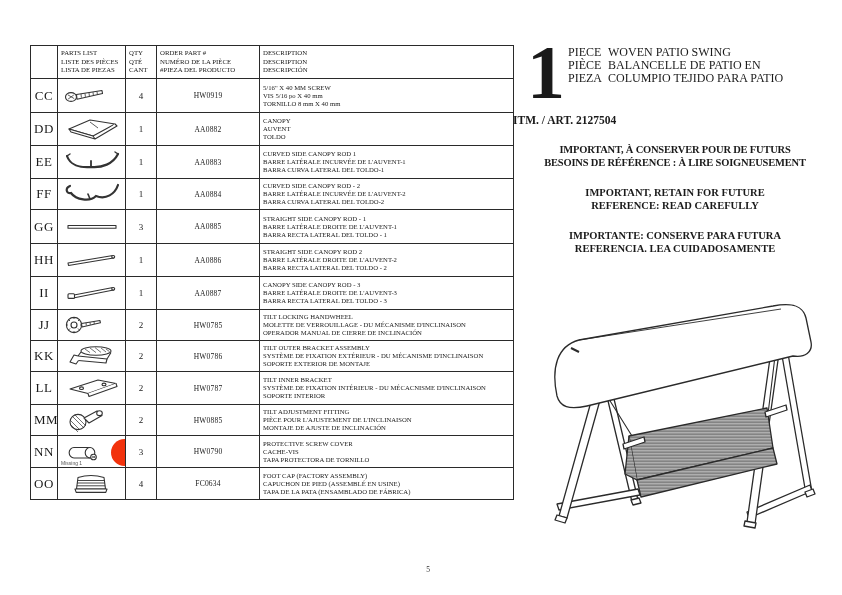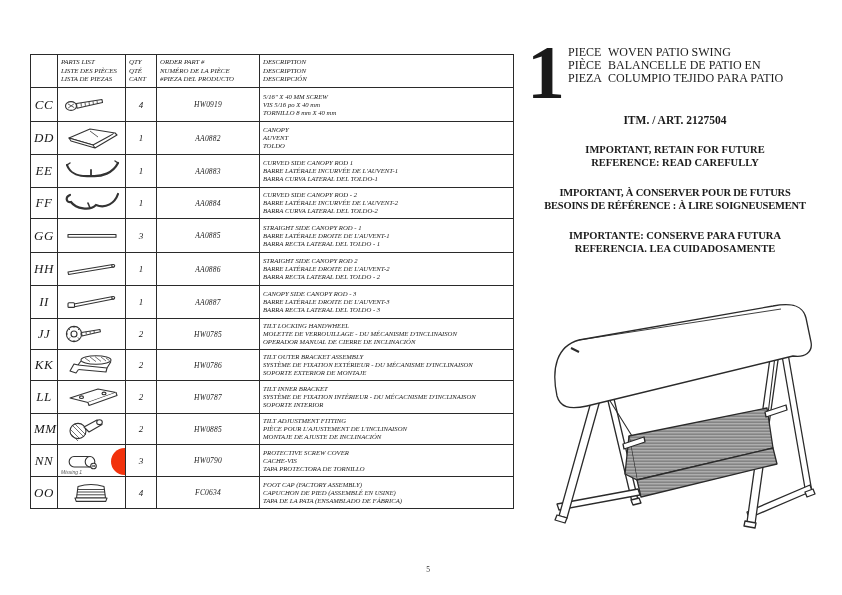--- a/index.html
+++ b/index.html
@@ -4,24 +4,23 @@
 <style>
   html,body{margin:0;padding:0;}
   body{
     width:842px;height:595px;background:#ffffff;overflow:hidden;position:relative;
     font-family:"Liberation Serif", serif;color:#1a1a1a;
   }
   .page{position:absolute;inset:0;background:#fff;}
 
   
   table.parts{
-    position:absolute;left:30px;top:54px;width:483px;
+    position:absolute;left:30px;top:45px;width:483px;
     border-collapse:collapse;table-layout:fixed;
     border:1.6px solid #222;
-    font-style:italic;
   }
   table.parts td{border:1px solid #2a2a2a;padding:1px 3px;vertical-align:middle;overflow:hidden;}
   td.c-letter{text-align:center;font-size:13px;letter-spacing:.5px;}
   td.c-icon{text-align:center;position:relative;padding:0 2px;}
   td.c-qty{text-align:center;font-size:9px;}
   td.c-part{text-align:center;font-size:7.5px;letter-spacing:.2px;}
   td.c-desc{font-size:6.7px;line-height:8px;vertical-align:middle;}
   td.c-desc div{white-space:nowrap;}
   thead td{vertical-align:top;font-size:6.8px;line-height:8.5px;padding:2px 3px;}
   .icon-wrap svg{display:block;margin:0 auto;}
@@ -35,21 +34,21 @@
   }
 
   
   .right-block{position:absolute;left:513px;top:44px;width:324px;}
   .title-row{display:flex;align-items:flex-start;padding-left:14px;}
   .big-one{font-size:76px;font-weight:bold;line-height:56px;margin-right:5px;letter-spacing:-2px;}
   .title-lines{font-weight:normal;font-size:12px;line-height:13px;padding-top:2px;}
   .title-line{display:flex;}
   .title-label{width:40px;flex:0 0 40px;}
   .title-line.cont .title-text{padding-left:14px;}
-  .itm-line{text-align:center;font-weight:bold;font-size:11.5px;margin-top:14px;}
+  .itm-line{font-weight:bold;font-size:11.5px;margin-top:14px;}
   .notice{
     text-align:center;font-weight:bold;font-size:10.5px;line-height:13px;
     white-space:pre-line;margin-top:17px;
   }
   .notice.fr{letter-spacing:-.2px;}
 
   
   .swing-illustration{position:absolute;left:543px;top:296px;width:292px;height:238px;}
 
   
@@ -337,24 +336,24 @@
           <div class="title-line cont">
             <span class="title-label"></span>
           </div>
           <div class="title-line">
             <span class="title-label">PIEZA</span>
             <span class="title-text">COLUMPIO TEJIDO PARA PATIO</span>
           </div>
         </div>
     </div>
     <div class="itm-line">ITM. / ART. 2127504</div>
+    <div class="notice fr">IMPORTANT, À CONSERVER POUR DE FUTURS
+BESOINS DE RÉFÉRENCE : À LIRE SOIGNEUSEMENT</div>
     <div class="notice en">IMPORTANT, RETAIN FOR FUTURE
 REFERENCE: READ CAREFULLY</div>
-    <div class="notice fr">IMPORTANT, À CONSERVER POUR DE FUTURS
-BESOINS DE RÉFÉRENCE : À LIRE SOIGNEUSEMENT</div>
     <div class="notice es">IMPORTANTE: CONSERVE PARA FUTURA
 REFERENCIA. LEA CUIDADOSAMENTE</div>
   </div>
 
   <svg class="swing-illustration" viewBox="0 0 292 238" xmlns="http://www.w3.org/2000/svg">
     <defs>
       <pattern id="weave" width="4" height="3" patternUnits="userSpaceOnUse">
         <rect width="4" height="3" fill="#e2e2e2"></rect>
         <path d="M0,0.6 H4 M0,2.2 H4" stroke="#4a4a4a" stroke-width="0.7"></path>
         <path d="M1,0 V3 M3,0 V3" stroke="#8a8a8a" stroke-width="0.5"></path>

